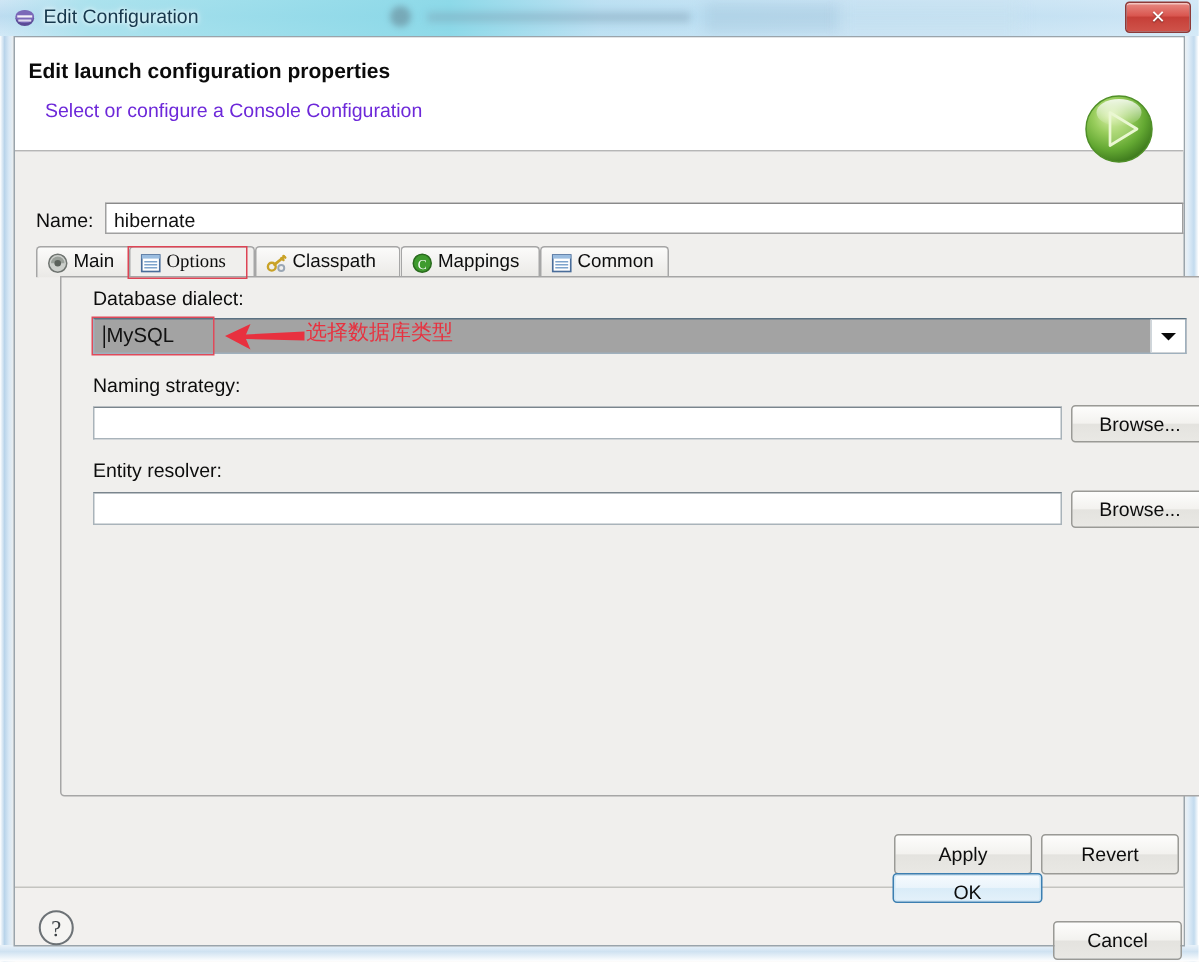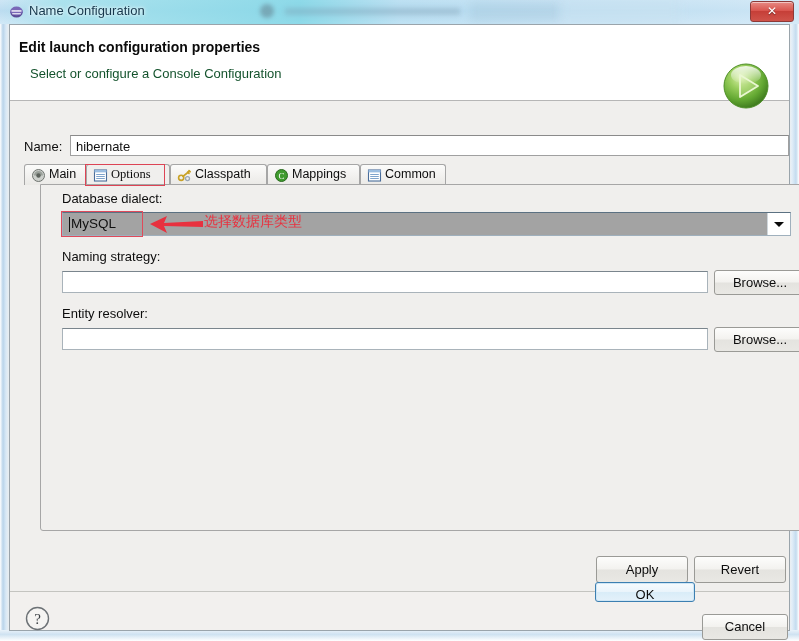--- a/index.html
+++ b/index.html
@@ -124,21 +124,21 @@
     background: #ffffff;
     border-bottom: 1px solid #b6b6b6;
     box-sizing: border-box;
   }
   #header-title {
     position: absolute; left: 9px; top: 14px;
     font-size: 14px; font-weight: bold; color: #0b0b0b;
   }
   #header-sub {
     position: absolute; left: 20px; top: 41px;
-    font-size: 13px; color: #14532d;
+    font-size: 13px; color: #6d28d9;
   }
   #run-badge {
     position: absolute; left: 711px; top: 36px;
     width: 50px; height: 50px;
   }
 
   
   #name-label {
     position: absolute; left: 14px; top: 114px;
     font-size: 13px; color: #0d0d0d;
@@ -344,21 +344,21 @@
     <div class="ghost2"></div>
     <div class="ghost3"></div>
     <div class="ghost4"></div>
 
     <svg id="title-icon" viewBox="0 0 15 14">
       <ellipse cx="7.5" cy="7.2" rx="6.2" ry="5.2" fill="#5b4b96"></ellipse>
       <ellipse cx="7.5" cy="6.0" rx="6.2" ry="4.4" fill="#7a68b8"></ellipse>
       <rect x="2.5" y="5.2" width="10" height="1.5" fill="#ffffff" opacity="0.9"></rect>
       <rect x="3.2" y="8.0" width="8.6" height="1.4" fill="#ffffff" opacity="0.75"></rect>
     </svg>
-    <div id="title-text">Name Configuration</div>
+    <div id="title-text">Edit Configuration</div>
 
     <div id="close-btn">
       <div class="x">✕</div>
     </div>
   </div>
 
   <div id="frame-left"></div>
   <div id="frame-right"></div>
   <div id="frame-bottom"></div>
 

